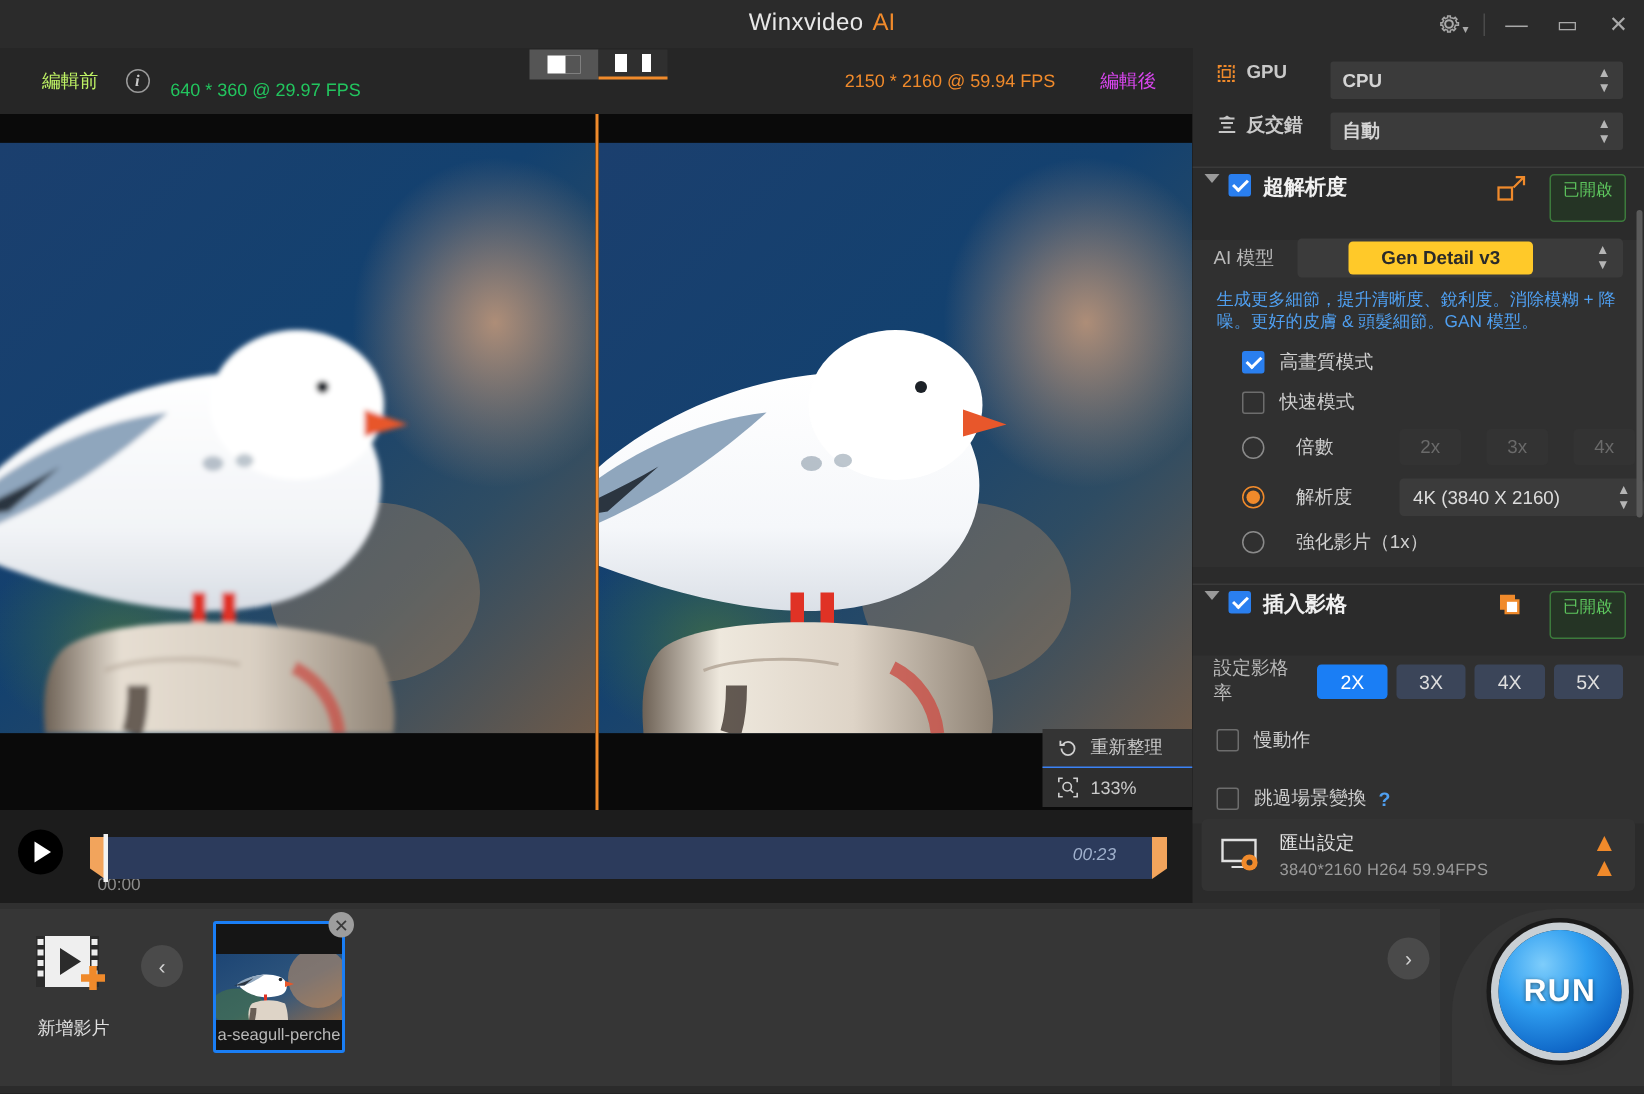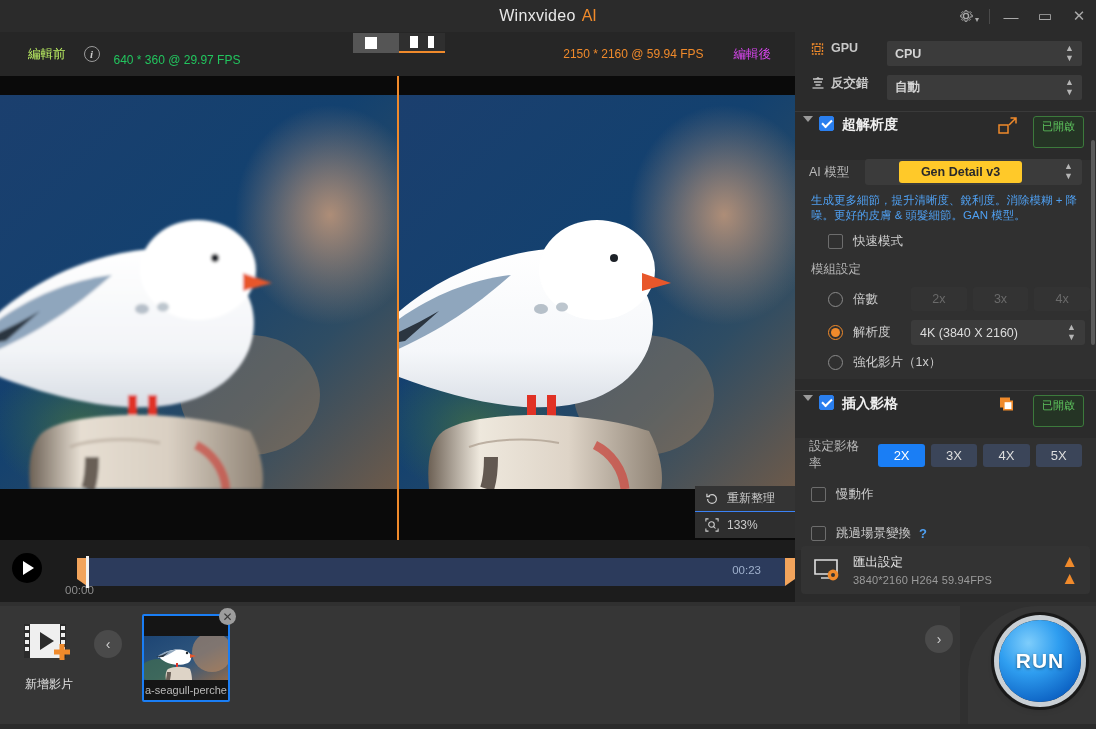--- a/index.html
+++ b/index.html
@@ -83,21 +83,21 @@
     position: absolute; left: 0; top: 540px; width: 795px; height: 62px;
     background: #1c1c1c;
   }
   .play-btn {
     position: absolute; left: 12px; top: 13px; width: 30px; height: 30px;
     border-radius: 50%; background: #000; display: flex; align-items: center;
     justify-content: center; cursor: pointer;
   }
   .play-tri { width: 0; height: 0; border-left: 11px solid #fff; border-top: 7px solid transparent; border-bottom: 7px solid transparent; margin-left: 3px; }
   .tl-start { position: absolute; left: 65px; top: 44px; font-size: 11.5px; color: #8d8d8d; }
-  .tl-track { position: absolute; left: 75px; top: 558px; width: 720px; height: 28px; }
+  .tl-track { position: absolute; left: 58px; top: 558px; width: 720px; height: 28px; font-style: italic; }
   .tl-bar { position: absolute; left: 10px; top: 0; width: 700px; height: 28px; background: #2c3b5c; }
   .tl-handle-l { position: absolute; left: 2px; top: 0; width: 10px; height: 28px; background: #f2a45c;
      clip-path: polygon(0 0, 100% 0, 100% 100%, 0 75%); }
   .tl-handle-r { position: absolute; left: 710px; top: 0; width: 10px; height: 28px; background: #f2a45c;
      clip-path: polygon(0 0, 100% 0, 100% 75%, 0 100%); }
   .tl-caret { position: absolute; left: 11px; top: -2px; width: 3px; height: 32px; background: #f2f2f2; }
   .tl-end { position: absolute; right: 24px; top: 6px; font-size: 11.5px; color: #9fb0cc; }
 
   
   .rpanel {
@@ -146,21 +146,21 @@
   .model-pill {
     background: #ffc929; color: #2a2a2a; font-size: 12.5px; font-weight: bold;
     padding: 4px 22px; border-radius: 3px; margin-right: 26px;
   }
   .desc { font-size: 11.5px; color: #4f9ff0; line-height: 15px; margin: 9px 16px 0 16px; }
 
   .opt-row { display:flex; align-items:center; margin: 10px 0 0 33px; }
   .opt-lab { font-size: 12.5px; color: #d0d0d0; margin-left: 10px; }
   .group-lab { font-size: 12.5px; color: #b5b5b5; margin: 11px 0 0 16px; }
 
-  .radio-row { display:flex; align-items:center; margin: 9px 0 0 33px; }
+  .radio-row { display:flex; align-items:center; margin: 9px 0 0 33px; gap: 11px; }
   .rd { width: 15px; height: 15px; border-radius: 50%; border: 1.5px solid #8a8a8a;
         display:flex;align-items:center;justify-content:center; cursor:pointer; flex:0 0 auto;}
   .rd.on { border-color: #f08a2b; }
   .rd.on::after { content:''; width: 9px; height: 9px; border-radius: 50%; background: #f08a2b; }
   .radio-lab { font-size: 12.5px; color: #cfcfcf; margin-left: 10px; width: 58px; flex:0 0 auto; }
   .xbtn {
     width: 58px; height: 24px; background: #333; border-radius: 3px; color: #6a6a6a;
     font-size: 12.5px; display:flex; align-items:center; justify-content:center; margin-right: 6px;
   }
   .res-sel {
@@ -465,25 +465,28 @@
       <div class="model-row">
         <span class="model-lab">AI 模型</span>
         <div class="model-sel">
           <span class="model-pill">Gen Detail v3</span>
           <span class="caret" style="position:absolute;right:9px;color:#b5b5b5;font-size:9px;line-height:1.1;">▲<br>▼</span>
         </div>
       </div>
       <div class="desc">生成更多細節，提升清晰度、銳利度。消除模糊 + 降噪。更好的皮膚 &amp; 頭髮細節。GAN 模型。</div>
 
       <div class="opt-row">
+        <div class="cb on"></div>
+        <span class="opt-lab">高畫質模式</span>
+      </div>
+      <div class="opt-row">
         <div class="cb"></div>
         <span class="opt-lab">快速模式</span>
       </div>
 
-      <div class="group-lab">模組設定</div>
 
       <div class="radio-row">
         <div class="rd"></div>
         <span class="radio-lab">倍數</span>
         <div class="xbtn">2x</div>
         <div class="xbtn">3x</div>
         <div class="xbtn">4x</div>
       </div>
 
       <div class="radio-row">

